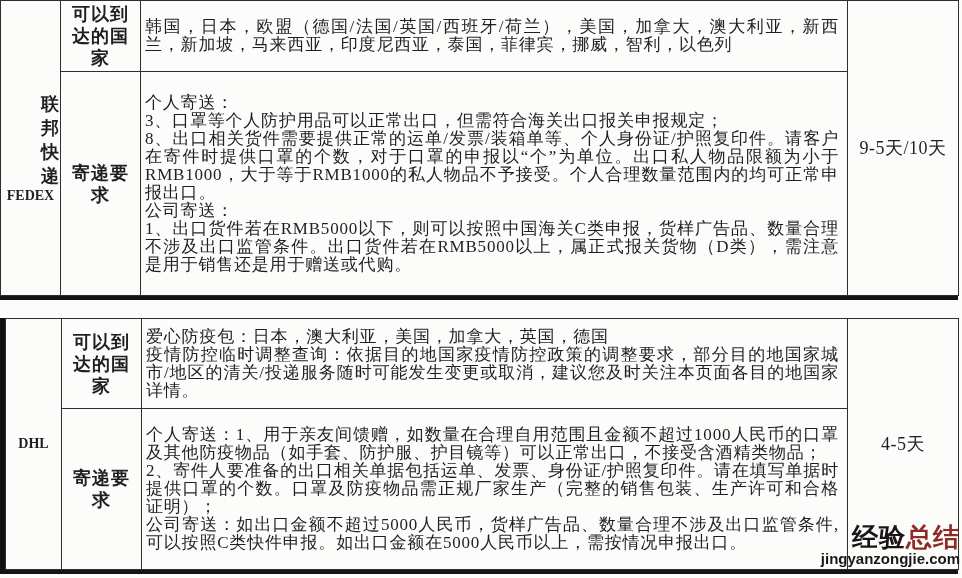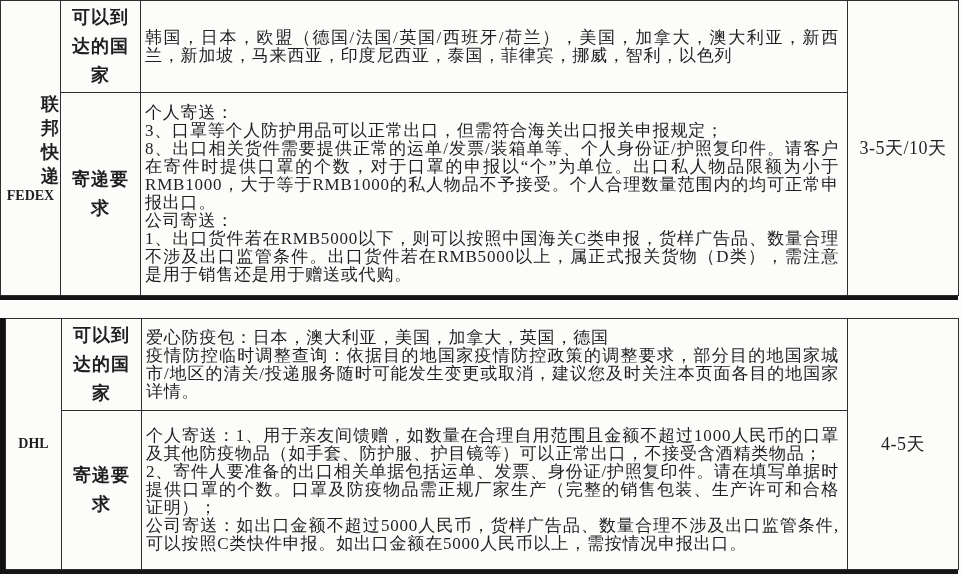--- a/index.html
+++ b/index.html
@@ -28,21 +28,21 @@
   td {
     border:1px solid #2e2e2e;
     vertical-align:middle;
     font-size:17px;
   }
   .carrier-cell { text-align:center; font-weight:bold; letter-spacing:1px; }
   .carrier-cn { font-size:18px; line-height:24px;margin-left:40px; }
   .carrier-en { font-size:14px; letter-spacing:0; }
   .label-cell {
     text-align:center; font-weight:bold; font-size:18px;
-    line-height:29px; letter-spacing:1px; padding:2px 6px;
+    line-height:22px; letter-spacing:1px; padding:2px 6px;
   }
   .content-cell {
     padding:3px 8px 3px 4px;
     text-align:justify;
     line-height:18px;
     letter-spacing:0.8px;
   }
   .content-cell .ln { text-align:justify; }
   .delivery-cell { text-align:center; font-size:18px; letter-spacing:0.5px; }
 
@@ -74,21 +74,21 @@
       <tbody>
           <tr>
         <td class="carrier-cell" rowspan="2">
           <div class="carrier-cn">联邦快递</div>
           <div class="carrier-en">FEDEX</div>
         </td>
         <td class="label-cell" style="height:57px">可以到达的国家</td>
         <td class="content-cell">
           <div class="ln">韩国，日本，欧盟（德国/法国/英国/西班牙/荷兰），美国，加拿大，澳大利亚，新西兰，新加坡，马来西亚，印度尼西亚，泰国，菲律宾，挪威，智利，以色列</div>
         </td>
-        <td class="delivery-cell" rowspan="2">3-5天/10天</td>
+        <td class="delivery-cell" rowspan="2">9-5天/10天</td>
       </tr>
       <tr>
         <td class="label-cell">寄递要求</td>
         <td class="content-cell">
           <div class="ln">个人寄送：</div>
           <div class="ln">3、口罩等个人防护用品可以正常出口，但需符合海关出口报关申报规定；</div>
           <div class="ln">8、出口相关货件需要提供正常的运单/发票/装箱单等、个人身份证/护照复印件。请客户在寄件时提供口罩的个数，对于口罩的申报以“个”为单位。出口私人物品限额为小于RMB1000，大于等于RMB1000的私人物品不予接受。个人合理数量范围内的均可正常申报出口。</div>
           <div class="ln">公司寄送：</div>
           <div class="ln">1、出口货件若在RMB5000以下，则可以按照中国海关C类申报，货样广告品、数量合理不涉及出口监管条件。出口货件若在RMB5000以上，属正式报关货物（D类），需注意是用于销售还是用于赠送或代购。</div>
         </td>
@@ -122,14 +122,18 @@
         <td class="content-cell">
           <div class="ln">个人寄送：1、用于亲友间馈赠，如数量在合理自用范围且金额不超过1000人民币的口罩及其他防疫物品（如手套、防护服、护目镜等）可以正常出口，不接受含酒精类物品；</div>
           <div class="ln">2、寄件人要准备的出口相关单据包括运单、发票、身份证/护照复印件。请在填写单据时提供口罩的个数。口罩及防疫物品需正规厂家生产（完整的销售包装、生产许可和合格证明）；</div>
           <div class="ln">公司寄送：如出口金额不超过5000人民币，货样广告品、数量合理不涉及出口监管条件,可以按照C类快件申报。如出口金额在5000人民币以上，需按情况申报出口。</div>
         </td>
       </tr>
     </tbody>
       </table>
   </div>
 
+  <div class="watermark">
+    <div class="wm-title"><span class="wm-black">经验</span><span class="wm-red">总结</span></div>
+    <div class="wm-url">jingyanzongjie.com</div>
+  </div>
 
 </div>
 
 </body></html>

